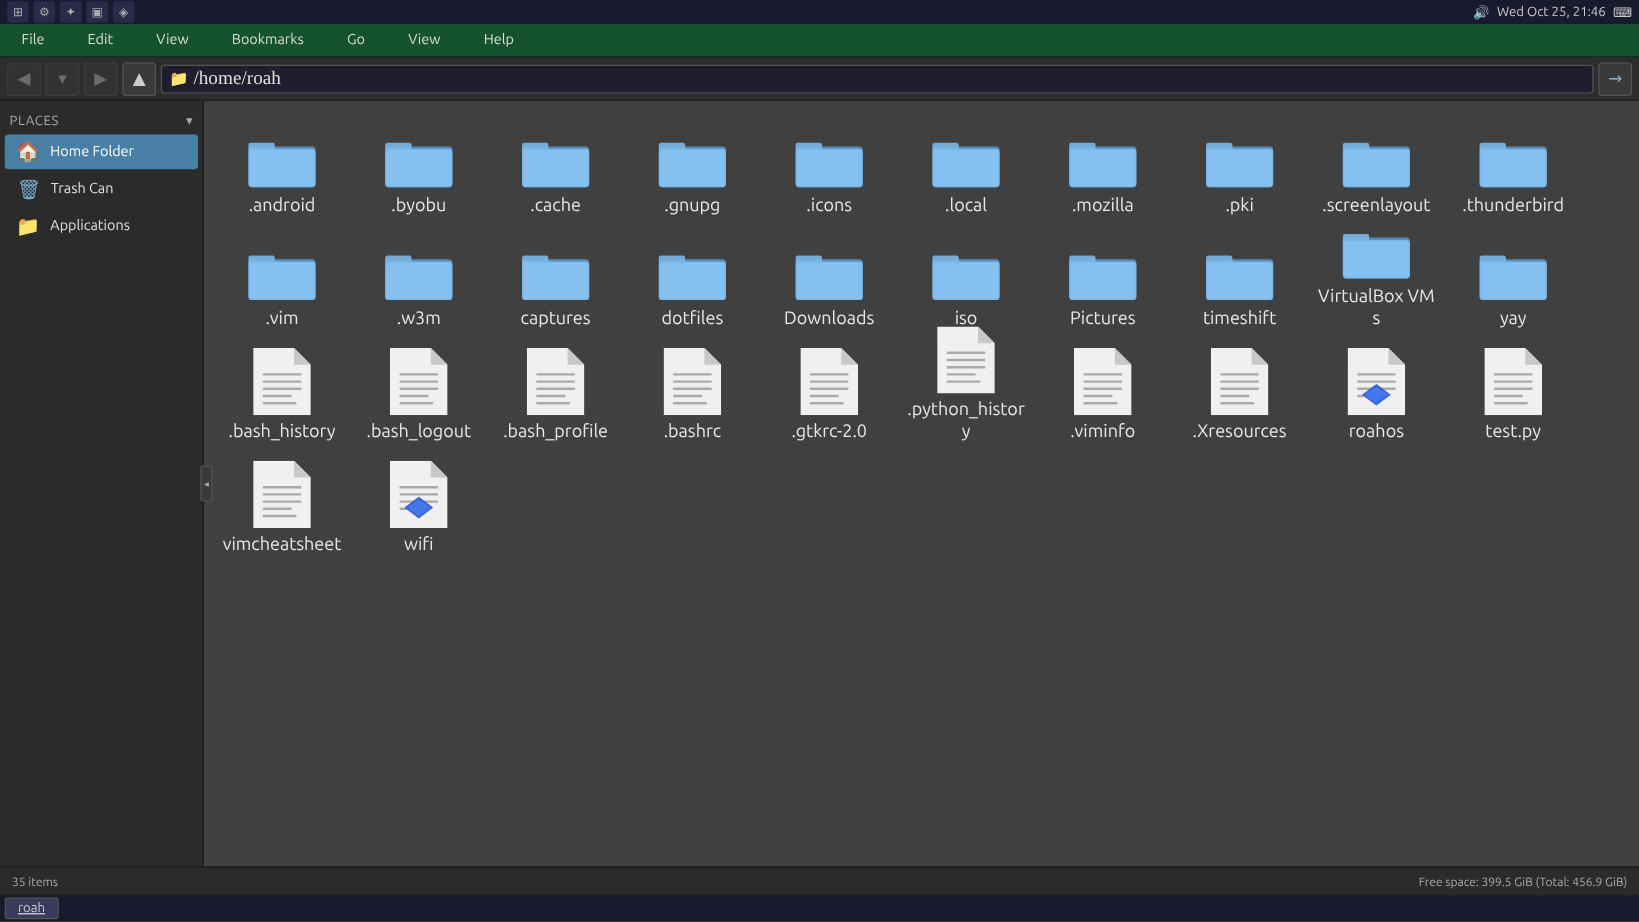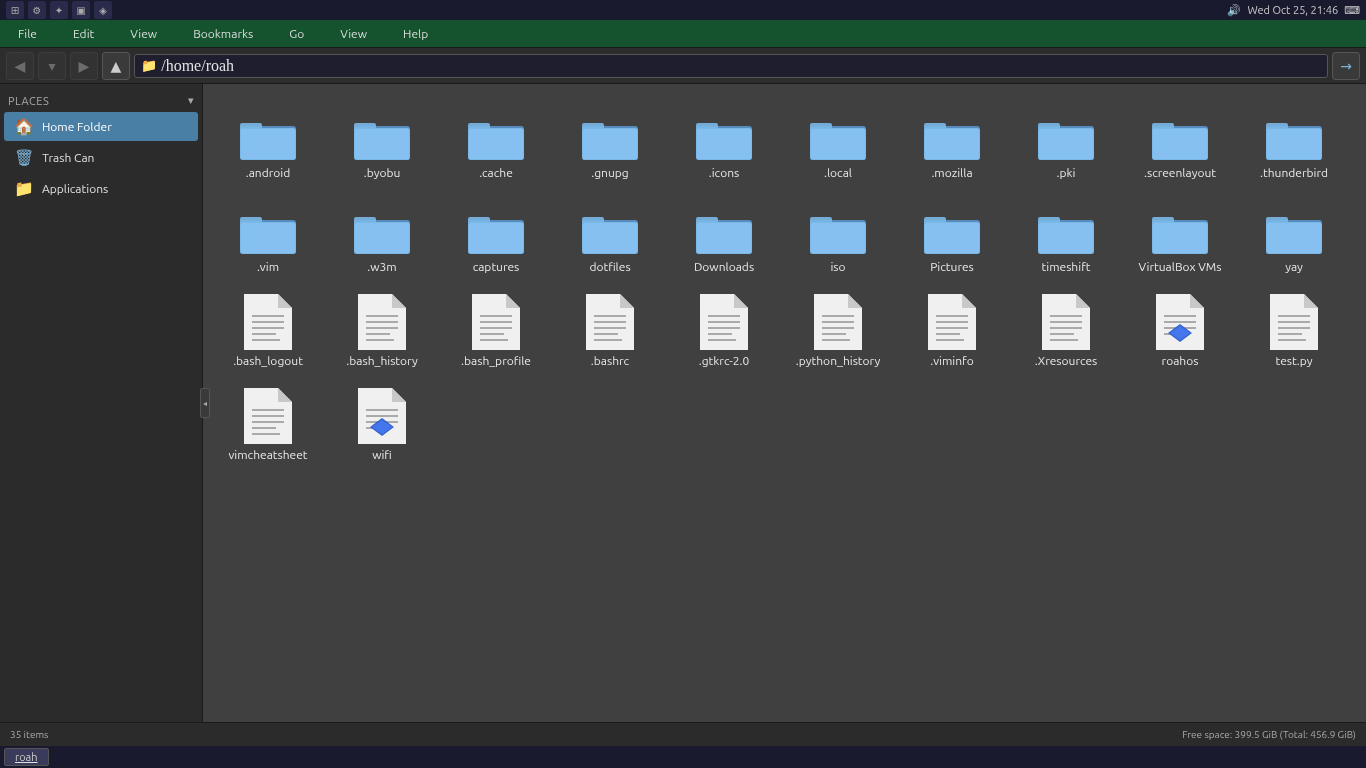--- a/index.html
+++ b/index.html
@@ -119,21 +119,21 @@
 
     
     #main {
       flex: 1;
       display: flex;
       overflow: hidden;
     }
 
     
     #sidebar {
-      width: 203px;
+      width: 170px;
       background: #2b2b2b;
       border-right: 1px solid #1a1a1a;
       padding-top: 8px;
       display: flex;
       flex-direction: column;
       position: relative;
     }
     .sidebar-header {
       display: flex;
       align-items: center;
@@ -196,21 +196,21 @@
       display: flex;
       flex-direction: column;
       align-items: center;
       justify-content: flex-end;
       padding: 6px 4px 4px;
       border-radius: 4px;
       cursor: pointer;
       gap: 4px;
     }
     .file-item-label {
-      font-size: 12px;
+      font-size: 15px;
       color: #e8e8e8;
       text-align: center;
       word-break: break-all;
       line-height: 1.2;
       max-width: 100%;
     }
 
     
     .folder-icon {
       width: 60px;
@@ -513,33 +513,33 @@
       <div class="file-item">
       <div class="textfile-icon"><svg viewBox="0 0 48 56" xmlns="http://www.w3.org/2000/svg">
       <polygon points="34,0 48,14 48,56 0,56 0,0" fill="#f0f0f0"></polygon>
       <polygon points="34,0 34,14 48,14" fill="#c8c8c8"></polygon>
       <line x1="8" y1="22" x2="40" y2="22" stroke="#aaa" stroke-width="2"></line>
       <line x1="8" y1="28" x2="40" y2="28" stroke="#aaa" stroke-width="2"></line>
       <line x1="8" y1="34" x2="40" y2="34" stroke="#aaa" stroke-width="2"></line>
       <line x1="8" y1="40" x2="32" y2="40" stroke="#aaa" stroke-width="2"></line>
       <line x1="8" y1="46" x2="36" y2="46" stroke="#aaa" stroke-width="2"></line>
     </svg></div>
+      <span class="file-item-label">.bash_history</span>
+    </div>
+      <div class="file-item">
+      <div class="textfile-icon"><svg viewBox="0 0 48 56" xmlns="http://www.w3.org/2000/svg">
+      <polygon points="34,0 48,14 48,56 0,56 0,0" fill="#f0f0f0"></polygon>
+      <polygon points="34,0 34,14 48,14" fill="#c8c8c8"></polygon>
+      <line x1="8" y1="22" x2="40" y2="22" stroke="#aaa" stroke-width="2"></line>
+      <line x1="8" y1="28" x2="40" y2="28" stroke="#aaa" stroke-width="2"></line>
+      <line x1="8" y1="34" x2="40" y2="34" stroke="#aaa" stroke-width="2"></line>
+      <line x1="8" y1="40" x2="32" y2="40" stroke="#aaa" stroke-width="2"></line>
+      <line x1="8" y1="46" x2="36" y2="46" stroke="#aaa" stroke-width="2"></line>
+    </svg></div>
       <span class="file-item-label">.bash_logout</span>
-    </div>
-      <div class="file-item">
-      <div class="textfile-icon"><svg viewBox="0 0 48 56" xmlns="http://www.w3.org/2000/svg">
-      <polygon points="34,0 48,14 48,56 0,56 0,0" fill="#f0f0f0"></polygon>
-      <polygon points="34,0 34,14 48,14" fill="#c8c8c8"></polygon>
-      <line x1="8" y1="22" x2="40" y2="22" stroke="#aaa" stroke-width="2"></line>
-      <line x1="8" y1="28" x2="40" y2="28" stroke="#aaa" stroke-width="2"></line>
-      <line x1="8" y1="34" x2="40" y2="34" stroke="#aaa" stroke-width="2"></line>
-      <line x1="8" y1="40" x2="32" y2="40" stroke="#aaa" stroke-width="2"></line>
-      <line x1="8" y1="46" x2="36" y2="46" stroke="#aaa" stroke-width="2"></line>
-    </svg></div>
-      <span class="file-item-label">.bash_history</span>
     </div>
       <div class="file-item">
       <div class="textfile-icon"><svg viewBox="0 0 48 56" xmlns="http://www.w3.org/2000/svg">
       <polygon points="34,0 48,14 48,56 0,56 0,0" fill="#f0f0f0"></polygon>
       <polygon points="34,0 34,14 48,14" fill="#c8c8c8"></polygon>
       <line x1="8" y1="22" x2="40" y2="22" stroke="#aaa" stroke-width="2"></line>
       <line x1="8" y1="28" x2="40" y2="28" stroke="#aaa" stroke-width="2"></line>
       <line x1="8" y1="34" x2="40" y2="34" stroke="#aaa" stroke-width="2"></line>
       <line x1="8" y1="40" x2="32" y2="40" stroke="#aaa" stroke-width="2"></line>
       <line x1="8" y1="46" x2="36" y2="46" stroke="#aaa" stroke-width="2"></line>

